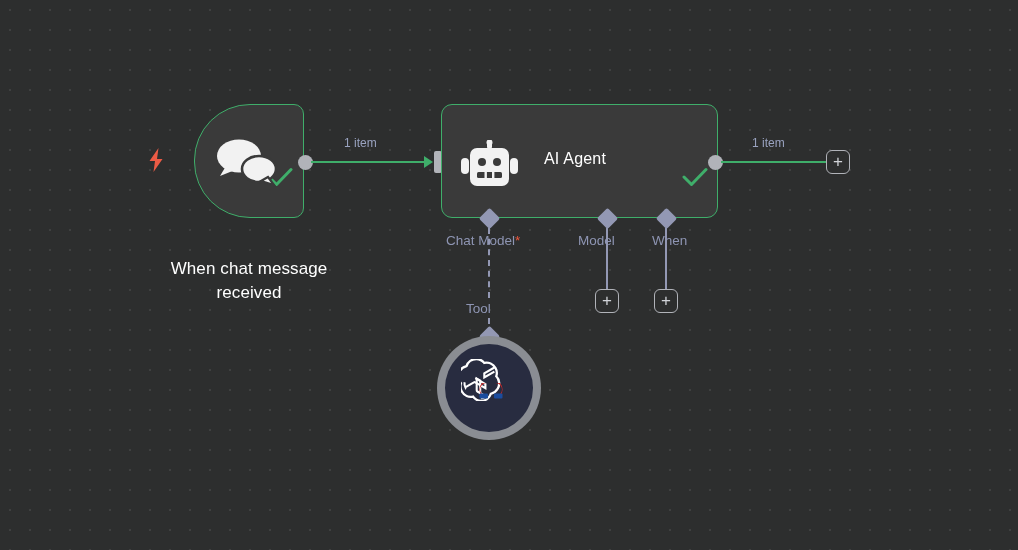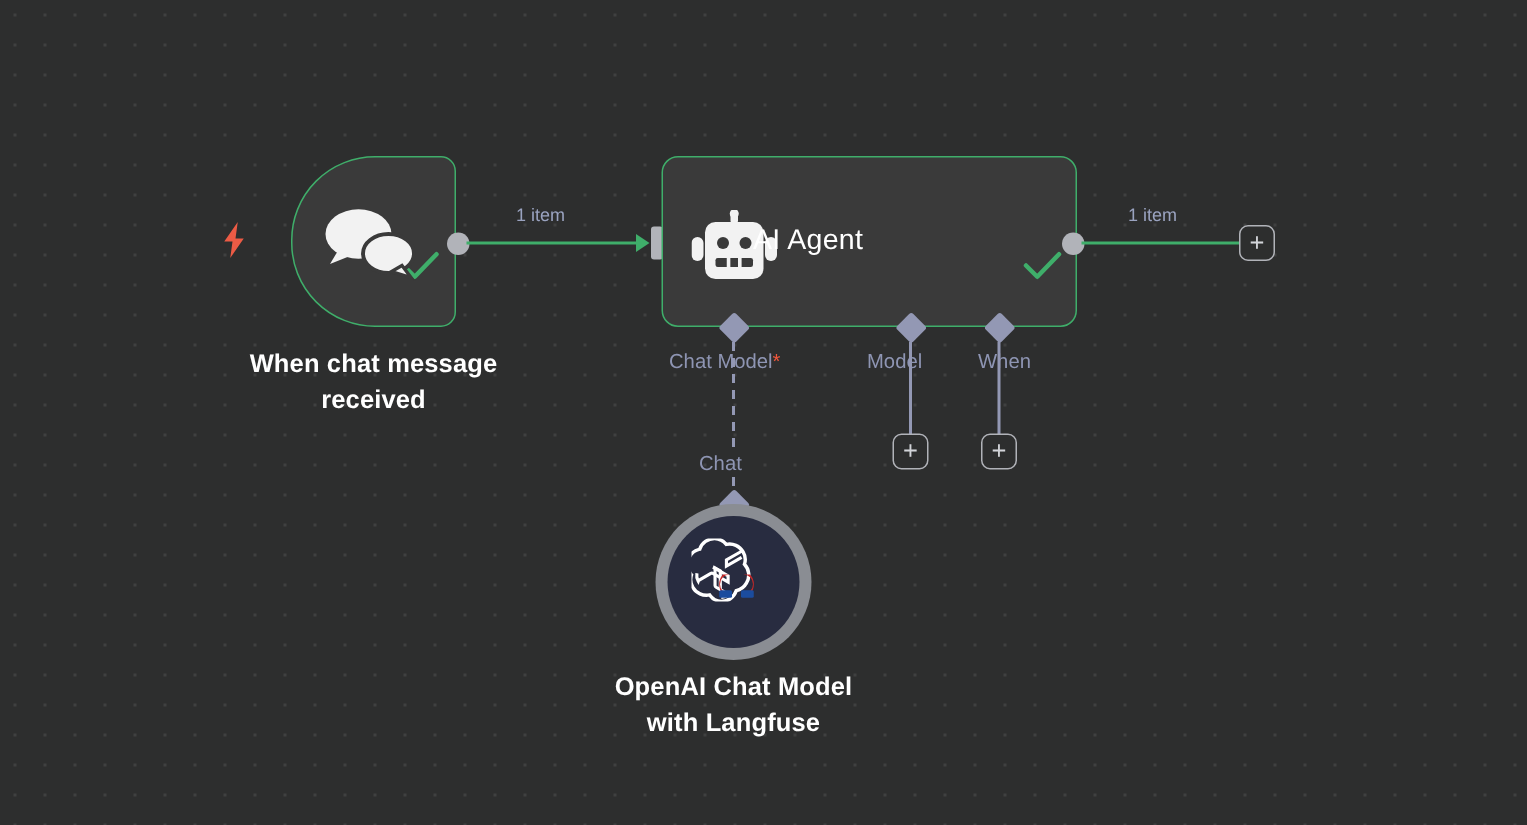--- a/index.html
+++ b/index.html
@@ -21,25 +21,26 @@
       radial-gradient(circle at 1px 1px, #3f4040 1.1px, transparent 1.2px);
     background-size: 20px 20px;
     background-position: 9px 9px;
   }
 
   
   .node-title {
     position: absolute;
     color: #ffffff;
     font-size: 17px;
-    font-weight: bold;
+    font-weight: normal;
     line-height: 24px;
     text-align: center;
     letter-spacing: .1px;
     white-space: pre-line;
+    margin-top: 26px;
   }
 
   
   .trigger-node {
     position: absolute;
     left: 194px;
     top: 104px;
     width: 110px;
     height: 114px;
     background: #3a3a3a;
@@ -71,24 +72,24 @@
     top: 104px;
     width: 277px;
     height: 114px;
     background: #3a3a3a;
     border: 1.6px solid #3fae6a;
     border-radius: 11px;
     box-sizing: border-box;
   }
   .agent-label {
     position: absolute;
-    left: 502px;
+    left: 544px;
     top: 150px;
     color: #ffffff;
-    font-size: 19px;
+    font-size: 16px;
     letter-spacing: .2px;
   }
   .robot-icon {
     position: absolute;
     left: 461px;
     top: 140px;
     width: 57px;
     height: 48px;
   }
 
@@ -271,21 +272,21 @@
   <div class="agent-label">AI Agent</div>
 
   <div class="out-dot" style="left:708px; top:155px;"></div>
   <div class="wire" style="left:721px; top:161px; width:105px;"></div>
   <div class="wire-label" style="left:752px; top:136px;">1 item</div>
   <div class="plus-btn" style="left:826px; top:150px;">+</div>
 
   <div class="diamond" style="left:482px; top:211px;"></div>
   <div class="port-label" style="left:446px; top:233px;text-align:center;"><span>Chat Model</span><span class="port-req">*</span></div>
   <div class="sub-wire-dashed" style="left:488px; top:228px; height:70px;"></div>
-  <div class="port-label" style="left:466px; top:301px;">Chat</div>
+  <div class="port-label" style="left:466px; top:301px;">Tool</div>
   <div class="sub-wire-dashed" style="left:488px; top:318px; height:16px;"></div>
   <div class="diamond" style="left:482px; top:329px;"></div>
 
   <div class="diamond" style="left:600px; top:211px;"></div>
   <div class="port-label" style="left:578px; top:233px;">Model</div>
   <div class="sub-wire" style="left:606px; top:228px; height:62px;"></div>
   <div class="plus-btn" style="left:595px; top:289px;">+</div>
 
   <div class="diamond" style="left:659px; top:211px;"></div>
   <div class="port-label" style="left:652px; top:233px;">When</div>
@@ -306,16 +307,14 @@
       <svg viewBox="0 0 26 24" width="26" height="24">
         <path d="M4 19 A9.5 9.5 0 0 1 4 6 L8.5 6 A5.5 5.5 0 0 0 8.5 19 Z" fill="#c62828"></path>
         <path d="M22 19 A9.5 9.5 0 0 0 22 6 L17.5 6 A5.5 5.5 0 0 1 17.5 19 Z" fill="#c62828"></path>
         <rect x="1.5" y="16.5" width="8.5" height="5" rx="1" fill="#1b4c9e"></rect>
         <rect x="16" y="16.5" width="8.5" height="5" rx="1" fill="#1b4c9e"></rect>
         <path d="M9.5 8 h7 v8 h-7 z" fill="#c62828" opacity="0"></path>
       </svg>
     </div>
   </div>
 
-  <div class="node-title" style="left:380px; top:446px; width:218px;">OpenAI Chat Model
-with Langfuse</div>
 
 </div>
 
 </body></html>

